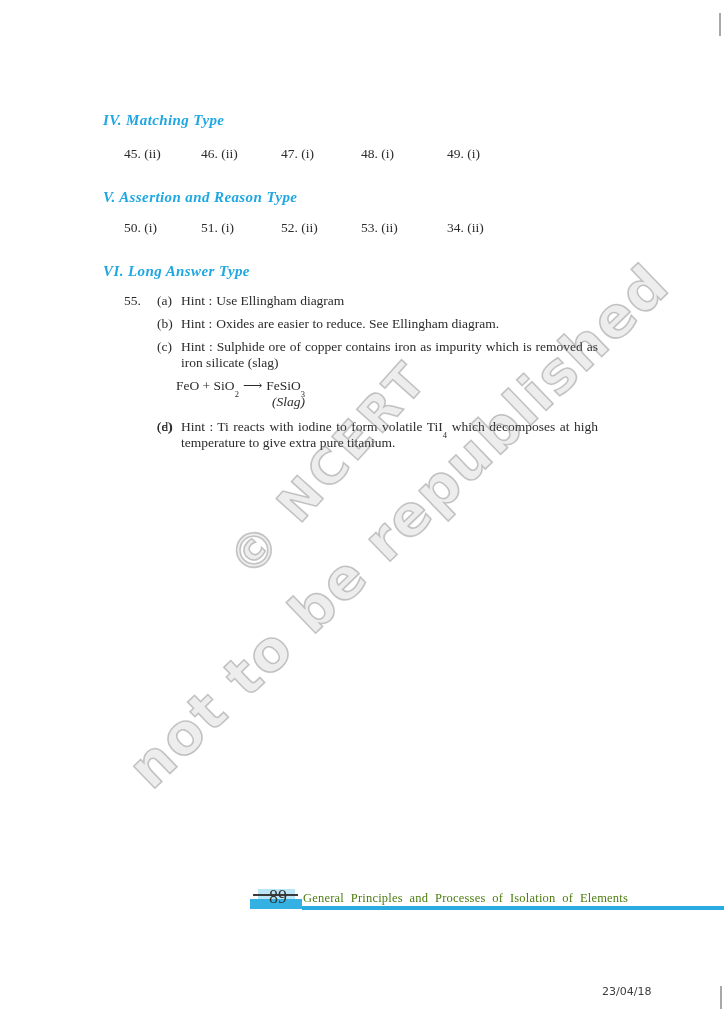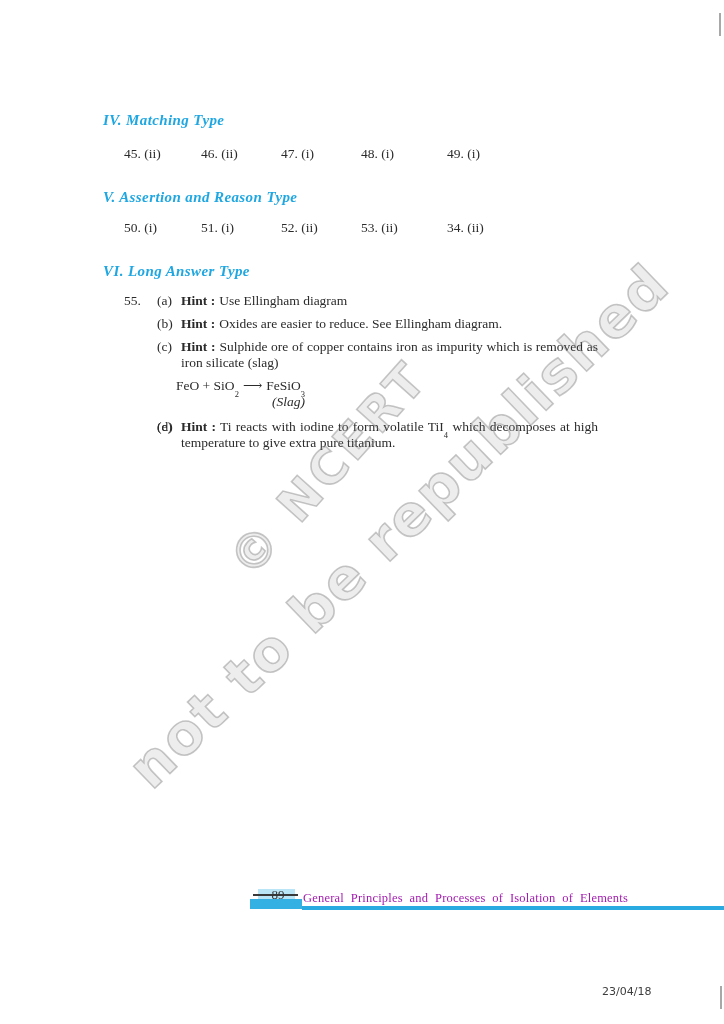--- a/index.html
+++ b/index.html
@@ -26,34 +26,34 @@
   .answer-row span:nth-child(2){left:201px}
   .answer-row span:nth-child(3){left:281px}
   .answer-row span:nth-child(4){left:361px}
   .answer-row span:nth-child(5){left:447px}
   
   #q55{position:absolute;left:124px;top:293px;width:500px;font-size:13.5px;line-height:16px;}
   #q55 .qnum{position:absolute;left:0;top:0;}
   .part{position:relative;margin-bottom:7px;}
   .part-label{position:absolute;left:33px;top:0;}
   .part-body{margin-left:57px;width:417px;text-align:justify;}
-  .hint{font-weight:bold;margin-right:4px;margin-top:47px;}
+  .hint{font-weight:normal;margin-right:4px;margin-top:47px;}
   sub.s{font-size:8.5px;position:relative;top:3px;line-height:0;}
   .eq-block{margin:7px 0 10px 52px;line-height:16px;}
   .eq-line{white-space:nowrap;}
   .eq-arrow{padding:0 4px;}
   .eq-note{margin-left:96px;line-height:15px;font-style:italic;}
   
   .badge-light{position:absolute;left:258px;top:889px;width:37px;height:11px;background:#b9e5f6;}
   .badge-bar{position:absolute;left:250px;top:899px;width:52px;height:10px;background:#35b0e2;}
   .page-num{position:absolute;left:263px;top:887px;width:30px;text-align:center;
-    font-size:13px;color:#333;}
+    font-size:18px;color:#333;}
   .num-strike{position:absolute;left:253px;top:894px;width:45px;height:2px;background:#3a3a3a;}
   .footer-rule{position:absolute;left:302px;top:906px;width:422px;height:4px;background:#29abe2;}
-  .chapter-title{position:absolute;left:303px;top:891px;font-size:12.5px;color:#a21caf;
+  .chapter-title{position:absolute;left:303px;top:891px;font-size:12.5px;color:#4d7c0f;
     word-spacing:3.5px;letter-spacing:.2px;white-space:nowrap;}
   
   .date-stamp{position:absolute;left:602px;top:985px;
     font-family:"DejaVu Sans","Liberation Sans",sans-serif;font-size:11px;color:#3c3c3c;}
   .crop{position:absolute;background:#a8a8a8;width:2px;}
   #crop-top{left:719px;top:13px;height:23px;}
   #crop-bottom{left:720px;top:986px;height:23px;}
   
   .watermark{
     position:absolute;pointer-events:none;white-space:nowrap;

